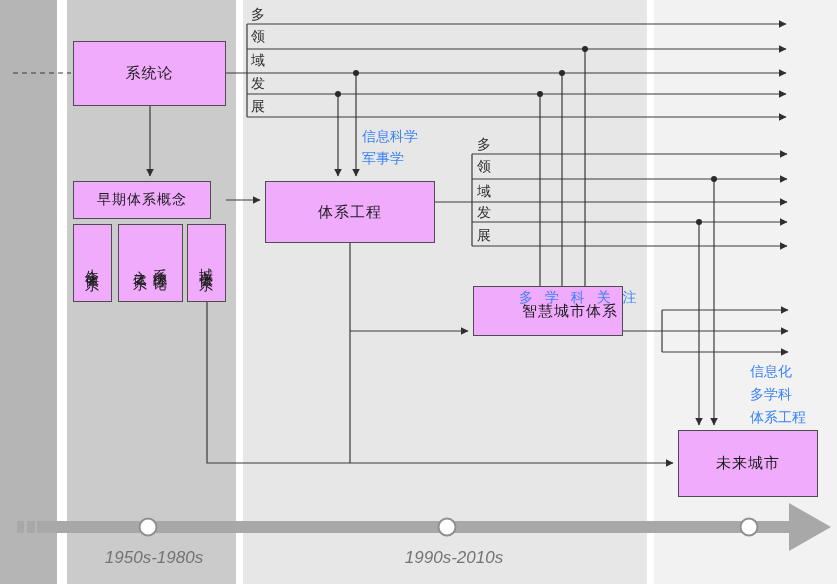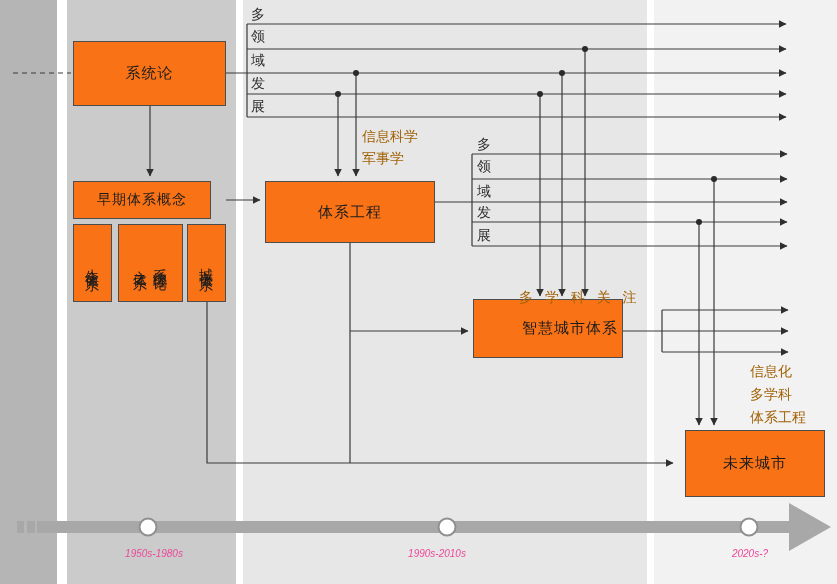--- a/index.html
+++ b/index.html
@@ -7,33 +7,33 @@
     position:relative;width:837px;height:584px;background:#ffffff;overflow:hidden;
     font-family:"Liberation Sans","DejaVu Sans",sans-serif;
   }
   .band{position:absolute;top:0;bottom:0;}
   .band-sidebar{left:0;width:57px;background:#b5b5b5;}
   .band-1{left:67px;width:169px;background:#cbcbcb;}
   .band-2{left:243px;width:404px;background:#e7e7e7;}
   .band-3{left:654px;width:183px;background:#f2f2f2;}
   svg.wires{position:absolute;left:0;top:0;}
   .node{
-    position:absolute;box-sizing:border-box;background:#f97316;
+    position:absolute;box-sizing:border-box;background:#f0abfc;
     border:1.5px solid #4d4d4d;display:flex;align-items:center;justify-content:center;
     color:#1c1c1c;font-size:15px;letter-spacing:1px;text-align:center;
   }
   .vnode{font-size:14px;letter-spacing:0;}
   .vtext{writing-mode:vertical-rl;white-space:pre-line;letter-spacing:3px;line-height:20px;}
   .comb-char{position:absolute;font-size:14px;color:#2e2e2e;line-height:14px;}
-  .ann{position:absolute;font-size:14px;color:#a16207;line-height:22px;}
+  .ann{position:absolute;font-size:14px;color:#3b82f6;line-height:22px;}
   .ann div{white-space:nowrap;}
   .ann-spaced{letter-spacing:4px;white-space:nowrap;margin-top:20px;}
   .era-label{
     position:absolute;top:548px;width:130px;text-align:center;
-    font-style:italic;font-size:10px;color:#ec4899;
+    font-style:italic;font-size:17px;color:#737373;
   }
 </style>
 </head>
 <body>
 
 <div class="canvas">
 
   <div class="band band-sidebar"></div>
   <div class="band band-1"></div>
   <div class="band band-2"></div>
@@ -122,23 +122,23 @@
     <span class="vtext">系统理论
 之体系</span>
   </div>
 
   <div class="node vnode" style="left:187px;top:224px;width:39px;height:78px;">
     <span class="vtext">城市体系</span>
   </div>
 
   <div class="node" style="left:265px;top:181px;width:170px;height:62px;">体系工程</div>
 
-  <div class="node" style="left:473px;top:299px;width:150px;height:59px;padding-left:44px;">智慧城市体系</div>
+  <div class="node" style="left:473px;top:286px;width:150px;height:50px;padding-left:44px;">智慧城市体系</div>
 
-  <div class="node" style="left:678px;top:430px;width:140px;height:67px;margin-left:7px;">未来城市</div>
+  <div class="node" style="left:678px;top:430px;width:140px;height:67px;">未来城市</div>
 
   <span class="comb-char" style="left:251px;top:7px;">多</span>
   <span class="comb-char" style="left:251px;top:29px;">领</span>
   <span class="comb-char" style="left:251px;top:53px;">域</span>
   <span class="comb-char" style="left:251px;top:76px;">发</span>
   <span class="comb-char" style="left:251px;top:99px;">展</span>
 
   <span class="comb-char" style="left:477px;top:137px;">多</span>
   <span class="comb-char" style="left:477px;top:159px;">领</span>
   <span class="comb-char" style="left:477px;top:184px;">域</span>
@@ -152,16 +152,15 @@
 
   <div class="ann ann-spaced" style="left:519px;top:266px;">多 学 科 关 注</div>
 
   <div class="ann" style="left:723px;top:360px;line-height:23px;margin-left:27px;">
     <div>信息化</div>
     <div>多学科</div>
     <div>体系工程</div>
   </div>
 
   <div class="era-label" style="left:89px;">1950s-1980s</div>
-  <div class="era-label" style="left:372px;">1990s-2010s</div>
-  <div class="era-label" style="left:685px;">2020s-?</div>
+  <div class="era-label" style="left:389px;">1990s-2010s</div>
 
 </div>
 
 </body></html>

